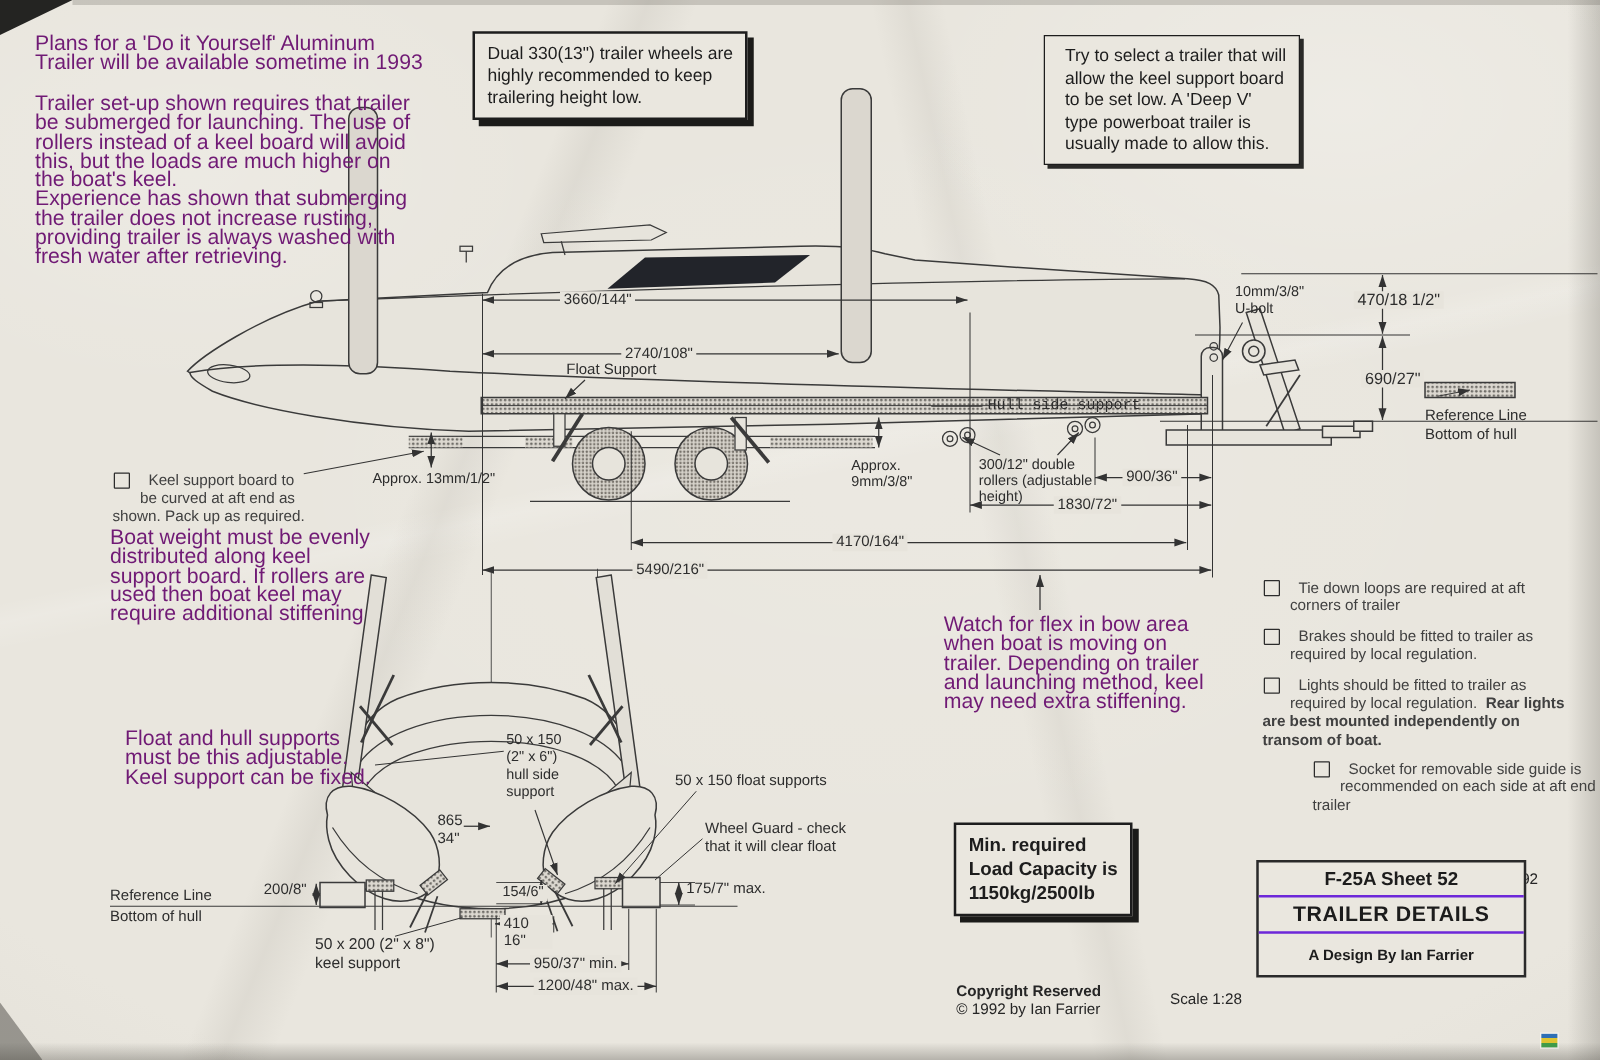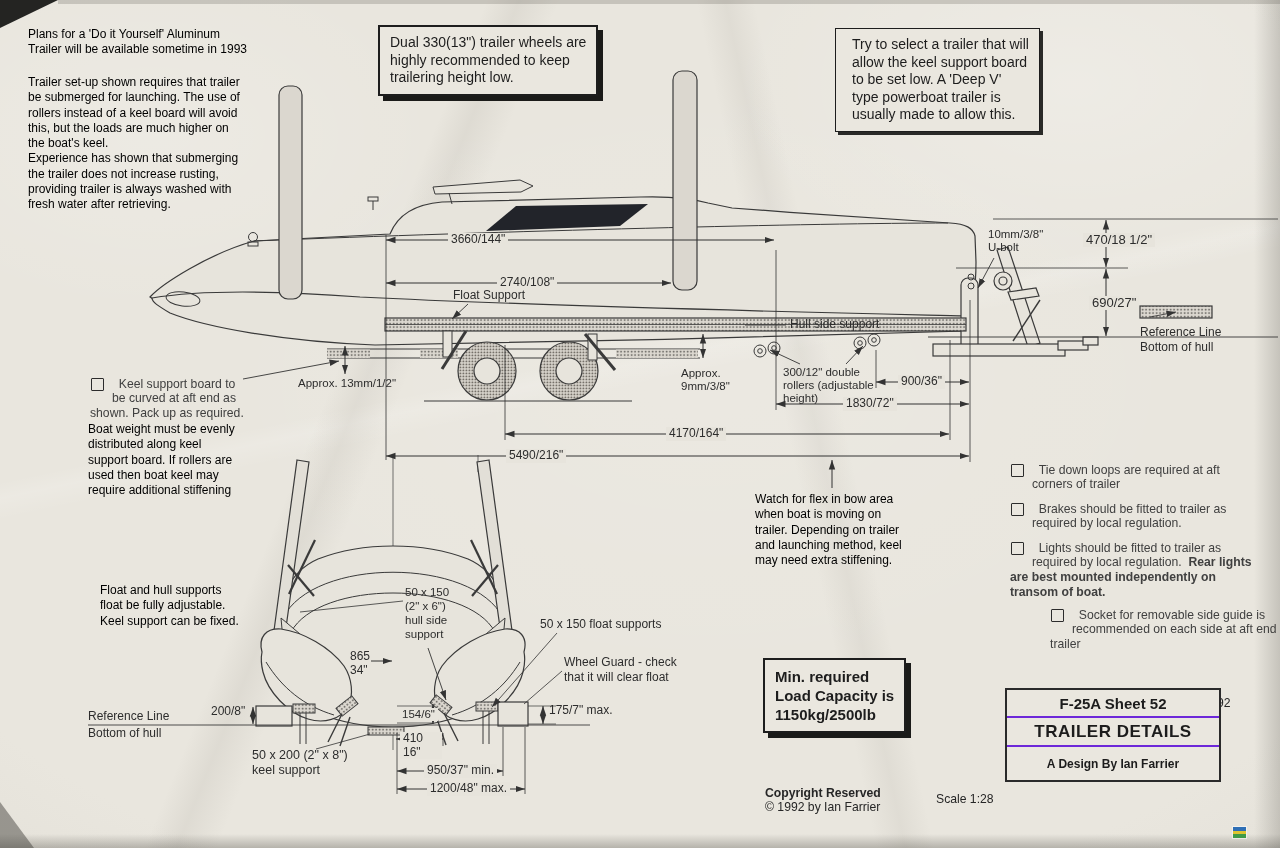--- a/index.html
+++ b/index.html
@@ -18,21 +18,21 @@
   .corner-tl{position:absolute;left:0;top:0;width:58px;height:28px;background:#242422;
     clip-path:polygon(0 0,100% 0,0 100%);}
   .corner-bl{position:absolute;left:0;bottom:0;width:34px;height:46px;background:rgba(55,53,48,.45);
     clip-path:polygon(0 0,0 100%,100% 100%);}
   .edge-b{position:absolute;left:0;bottom:0;width:100%;height:14px;
     background:linear-gradient(to bottom,transparent,rgba(62,60,54,.30));}
   .edge-r{position:absolute;right:0;top:0;width:26px;height:100%;
     background:linear-gradient(to right,transparent,rgba(72,70,63,.22));}
   .edge-t{position:absolute;left:58px;top:0;width:1222px;height:4px;background:rgba(95,92,84,.25);}
   svg.draw{position:absolute;left:0;top:0;}
-  .note{position:absolute;white-space:pre;color:#000000;font-size:12px;line-height:15.3px;}
+  .note{position:absolute;white-space:pre;color:#701a75;font-size:17px;line-height:15.3px;}
   .boxnote{position:absolute;white-space:pre;color:#1d1d1d;background:#eae7df;
     border:2px solid #1d1d1d;padding:7px 10px;font-size:14px;line-height:17.5px;
     box-shadow:5px 5px 0 #1b1b19;}
   .boxnote.thin{border-width:1.5px;box-shadow:3px 3px 0 #2a2a28;padding-left:16px;}
   .boxnote.bold{font-weight:bold;font-size:15px;line-height:19px;}
   .lb{position:absolute;white-space:pre;color:#2d2d2d;font-size:12px;line-height:13.5px;}
   .lb.bg{background:#e7e4dc;padding:0 3px;}
   .lb.s11{font-size:11.5px;line-height:13px;}
   .lb.s13{font-size:13px;}
   .lb.c{}
@@ -270,21 +270,21 @@
   <span class="cb"></span><span>Keel support board to
 be curved at aft end as
 shown. Pack up as required.</span>
 </div>
 <div class="note" style="left:88px;top:422px;">Boat weight must be evenly
 distributed along keel
 support board. If rollers are
 used then boat keel may
 require additional stiffening</div>
 <div class="note" style="left:100px;top:583px;">Float and hull supports
-float be fully adjustable.
+must be this adjustable.
 Keel support can be fixed.</div>
 <div class="note" style="left:755px;top:492px;">Watch for flex in bow area
 when boat is moving on
 trailer. Depending on trailer
 and launching method, keel
 may need extra stiffening.</div>
 
 <div class="check-item" style="left:1010px;top:448px;width:240px;">
   <span class="cb"></span><span>Tie down loops are required at aft
 corners of trailer</span><span class="bold"></span>
@@ -301,21 +301,21 @@
 </div>
 <div class="check-item" style="left:1010px;top:593px;width:240px;margin-left:40px;">
   <span class="cb"></span><span>Socket for removable side guide is
 recommended on each side at aft end of
 trailer</span><span class="bold"></span>
 </div>
 
 <div class="lb bg" style="left:448px;top:233px;">3660/144"</div>
 <div class="lb bg" style="left:497px;top:276px;">2740/108"</div>
 <div class="lb" style="left:453px;top:289px;">Float Support</div>
-<div class="lb" style="left:790px;top:318px;">Hull side support</div>
+<div class="lb" style="left:790px;top:318px;font-family:Liberation Mono, monospace;">Hull side support</div>
 <div class="lb s11" style="left:988px;top:228px;">10mm/3/8"
 U-bolt</div>
 <div class="lb bg s13" style="left:1083px;top:233px;">470/18 1/2"</div>
 <div class="lb bg s13" style="left:1089px;top:296px;">690/27"</div>
 <div class="lb" style="left:1140px;top:326px;">Reference Line</div>
 <div class="lb" style="left:1140px;top:341px;">Bottom of hull</div>
 <div class="lb s11" style="left:298px;top:377px;">Approx. 13mm/1/2"</div>
 <div class="lb s11" style="left:681px;top:367px;">Approx.
 9mm/3/8"</div>
 <div class="lb s11" style="left:783px;top:366px;">300/12" double

